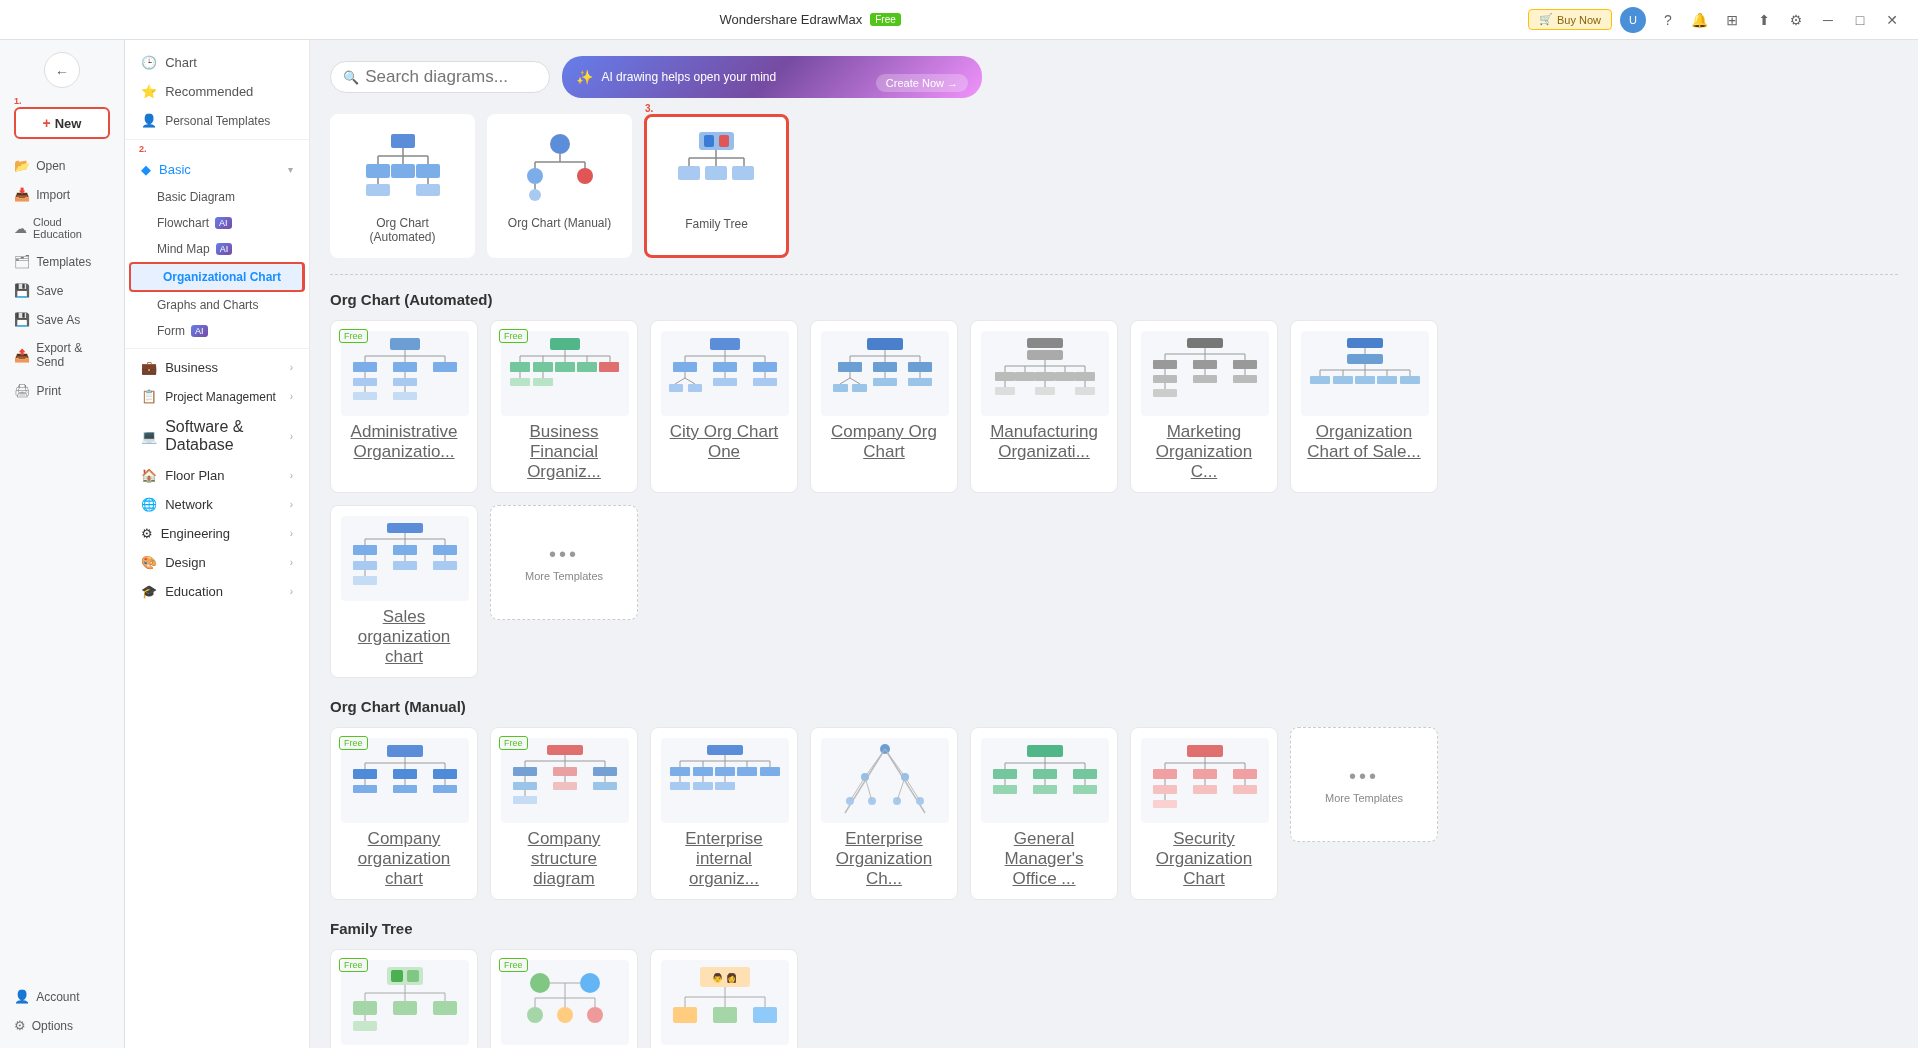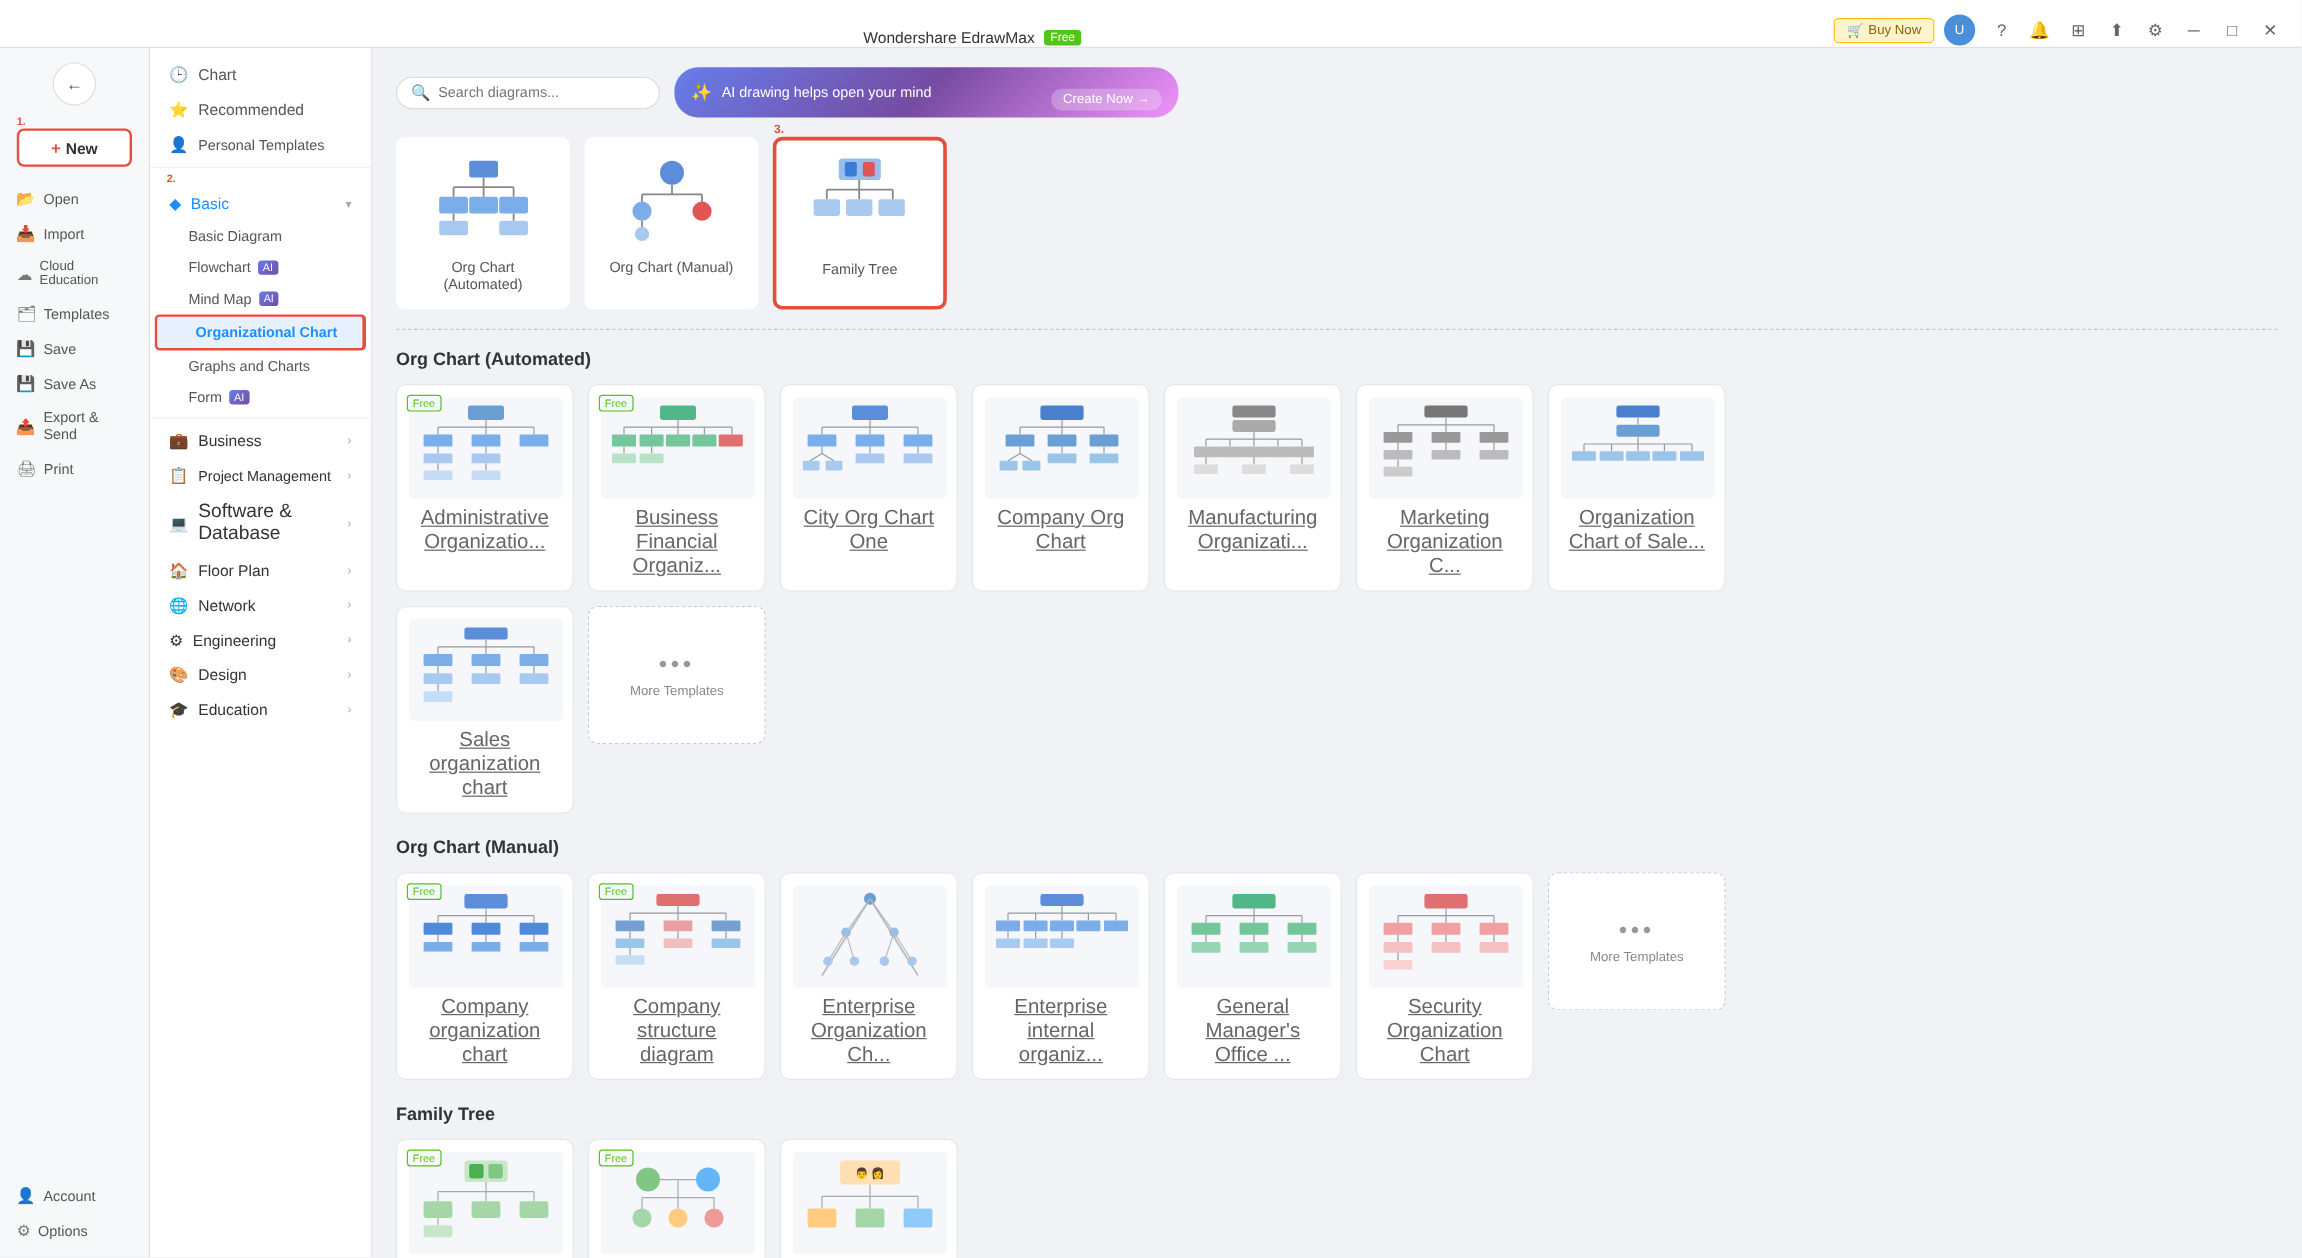--- a/index.html
+++ b/index.html
@@ -3,21 +3,21 @@
   <meta charset="utf-8">
   <style>
     * { box-sizing: border-box; margin: 0; padding: 0; }
     body { font-family: 'Segoe UI', Arial, sans-serif; background: #f0f2f5; width: 1918px; height: 1048px; overflow: hidden; display: flex; flex-direction: column; }
 
     
     .titlebar {
       height: 40px;
       background: #ffffff;
       display: flex;
-      align-items: flex-end;
+      align-items: center;
       justify-content: space-between;
       padding: 0 12px;
       border-bottom: 1px solid #e0e0e0;
       flex-shrink: 0;
     }
     .titlebar-center {
       display: flex;
       align-items: center;
       gap: 8px;
       font-size: 13px;
@@ -206,21 +206,21 @@
       background: white;
       border: 1px solid #ddd;
       border-radius: 20px;
       padding: 5px 12px;
       gap: 6px;
       width: 220px;
     }
     .search-input {
       border: none;
       outline: none;
-      font-size: 12px;
+      font-size: 17px;
       color: #666;
       width: 170px;
       background: transparent;
     }
     .ai-bar {
       display: flex;
       align-items: center;
       background: linear-gradient(135deg, #667eea 0%, #764ba2 50%, #f093fb 100%);
       border-radius: 20px;
       padding: 6px 14px;
@@ -879,44 +879,20 @@
             <line x1="100" y1="35" x2="100" y2="41" stroke="#999" stroke-width="1"></line>
             <rect x="88" y="41" width="24" height="8" rx="1" fill="#9bc5e8"></rect>
           </svg>
         </div>
         <div class="grid-label">Company structure diagram</div>
       </div>
 
       <div class="grid-card">
         <div class="grid-thumb">
           <svg width="120" height="80" viewBox="0 0 120 80">
-
-            <line x1="60" y1="8" x2="20" y2="72" stroke="#bbb" stroke-width="1.5"></line>
-            <line x1="60" y1="8" x2="100" y2="72" stroke="#bbb" stroke-width="1.5"></line>
-            <circle cx="60" cy="8" r="5" fill="#6b9fd4"></circle>
-            <circle cx="40" cy="36" r="4" fill="#8fc0f0"></circle>
-            <circle cx="80" cy="36" r="4" fill="#8fc0f0"></circle>
-            <circle cx="25" cy="60" r="4" fill="#a8caf0"></circle>
-            <circle cx="47" cy="60" r="4" fill="#a8caf0"></circle>
-            <circle cx="72" cy="60" r="4" fill="#a8caf0"></circle>
-            <circle cx="95" cy="60" r="4" fill="#a8caf0"></circle>
-            <line x1="60" y1="8" x2="40" y2="36" stroke="#bbb" stroke-width="1"></line>
-            <line x1="60" y1="8" x2="80" y2="36" stroke="#bbb" stroke-width="1"></line>
-            <line x1="40" y1="36" x2="25" y2="60" stroke="#bbb" stroke-width="1"></line>
-            <line x1="40" y1="36" x2="47" y2="60" stroke="#bbb" stroke-width="1"></line>
-            <line x1="80" y1="36" x2="72" y2="60" stroke="#bbb" stroke-width="1"></line>
-            <line x1="80" y1="36" x2="95" y2="60" stroke="#bbb" stroke-width="1"></line>
-          </svg>
-        </div>
-        <div class="grid-label">Enterprise Organization Ch...</div>
-      </div>
-
-      <div class="grid-card">
-        <div class="grid-thumb">
-          <svg width="120" height="80" viewBox="0 0 120 80">
             <rect x="42" y="4" width="36" height="10" rx="2" fill="#5b8dd9"></rect>
             <line x1="60" y1="14" x2="60" y2="20" stroke="#999" stroke-width="1"></line>
             <line x1="15" y1="20" x2="105" y2="20" stroke="#999" stroke-width="1"></line>
             <line x1="15" y1="20" x2="15" y2="26" stroke="#999" stroke-width="1"></line>
             <line x1="38" y1="20" x2="38" y2="26" stroke="#999" stroke-width="1"></line>
             <line x1="60" y1="20" x2="60" y2="26" stroke="#999" stroke-width="1"></line>
             <line x1="82" y1="20" x2="82" y2="26" stroke="#999" stroke-width="1"></line>
             <line x1="105" y1="20" x2="105" y2="26" stroke="#999" stroke-width="1"></line>
             <rect x="5" y="26" width="20" height="9" rx="1" fill="#7baee8"></rect>
             <rect x="28" y="26" width="20" height="9" rx="1" fill="#7baee8"></rect>
@@ -930,20 +906,44 @@
             <line x1="60" y1="35" x2="60" y2="41" stroke="#999" stroke-width="1"></line>
             <rect x="50" y="41" width="20" height="8" rx="1" fill="#a8caf0"></rect>
           </svg>
         </div>
         <div class="grid-label">Enterprise internal organiz...</div>
       </div>
 
       <div class="grid-card">
         <div class="grid-thumb">
           <svg width="120" height="80" viewBox="0 0 120 80">
+
+            <line x1="60" y1="8" x2="20" y2="72" stroke="#bbb" stroke-width="1.5"></line>
+            <line x1="60" y1="8" x2="100" y2="72" stroke="#bbb" stroke-width="1.5"></line>
+            <circle cx="60" cy="8" r="5" fill="#6b9fd4"></circle>
+            <circle cx="40" cy="36" r="4" fill="#8fc0f0"></circle>
+            <circle cx="80" cy="36" r="4" fill="#8fc0f0"></circle>
+            <circle cx="25" cy="60" r="4" fill="#a8caf0"></circle>
+            <circle cx="47" cy="60" r="4" fill="#a8caf0"></circle>
+            <circle cx="72" cy="60" r="4" fill="#a8caf0"></circle>
+            <circle cx="95" cy="60" r="4" fill="#a8caf0"></circle>
+            <line x1="60" y1="8" x2="40" y2="36" stroke="#bbb" stroke-width="1"></line>
+            <line x1="60" y1="8" x2="80" y2="36" stroke="#bbb" stroke-width="1"></line>
+            <line x1="40" y1="36" x2="25" y2="60" stroke="#bbb" stroke-width="1"></line>
+            <line x1="40" y1="36" x2="47" y2="60" stroke="#bbb" stroke-width="1"></line>
+            <line x1="80" y1="36" x2="72" y2="60" stroke="#bbb" stroke-width="1"></line>
+            <line x1="80" y1="36" x2="95" y2="60" stroke="#bbb" stroke-width="1"></line>
+          </svg>
+        </div>
+        <div class="grid-label">Enterprise Organization Ch...</div>
+      </div>
+
+      <div class="grid-card">
+        <div class="grid-thumb">
+          <svg width="120" height="80" viewBox="0 0 120 80">
             <rect x="42" y="4" width="36" height="12" rx="2" fill="#52b788"></rect>
             <line x1="60" y1="16" x2="60" y2="22" stroke="#999" stroke-width="1"></line>
             <line x1="20" y1="22" x2="100" y2="22" stroke="#999" stroke-width="1"></line>
             <line x1="20" y1="22" x2="20" y2="28" stroke="#999" stroke-width="1"></line>
             <line x1="60" y1="22" x2="60" y2="28" stroke="#999" stroke-width="1"></line>
             <line x1="100" y1="22" x2="100" y2="28" stroke="#999" stroke-width="1"></line>
             <rect x="8" y="28" width="24" height="10" rx="1" fill="#74c69d"></rect>
             <rect x="48" y="28" width="24" height="10" rx="1" fill="#74c69d"></rect>
             <rect x="88" y="28" width="24" height="10" rx="1" fill="#74c69d"></rect>
             <line x1="20" y1="38" x2="20" y2="44" stroke="#999" stroke-width="1"></line>

